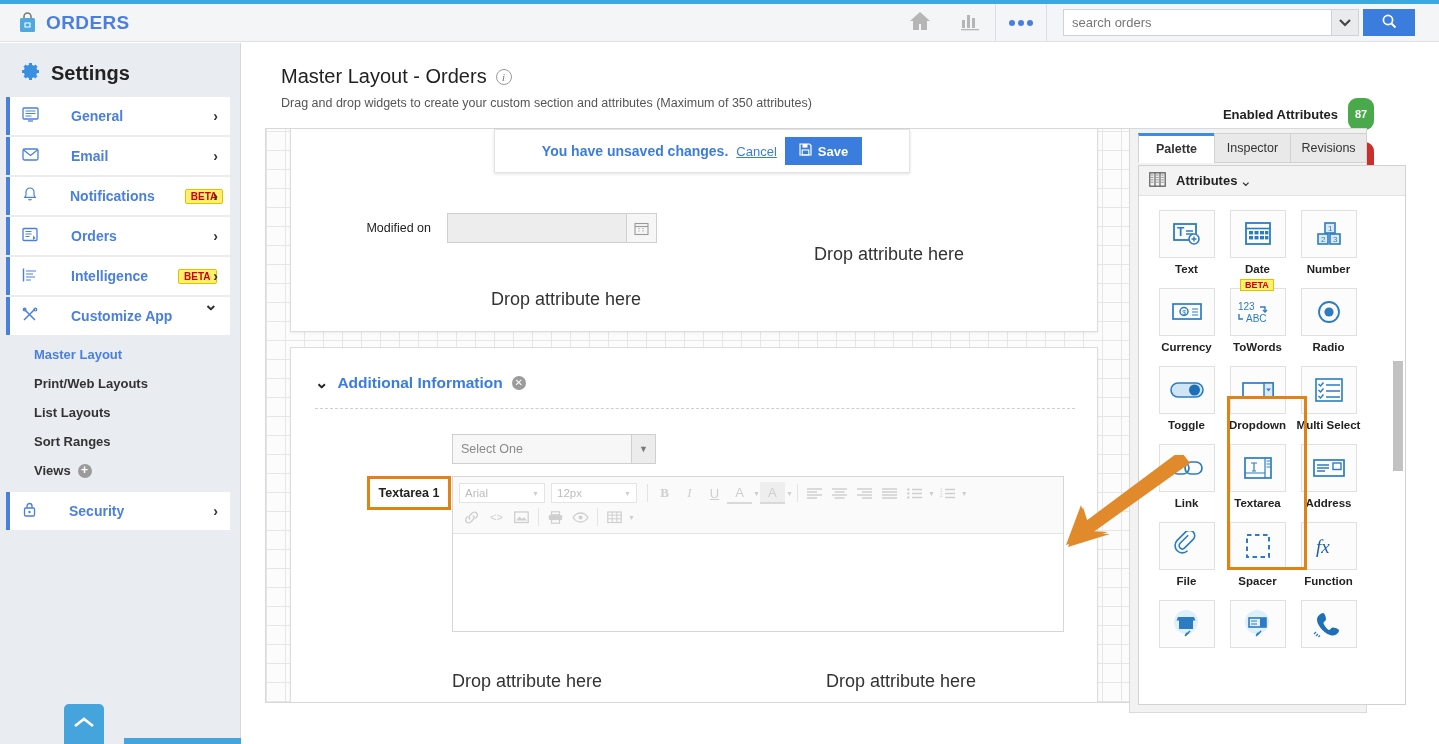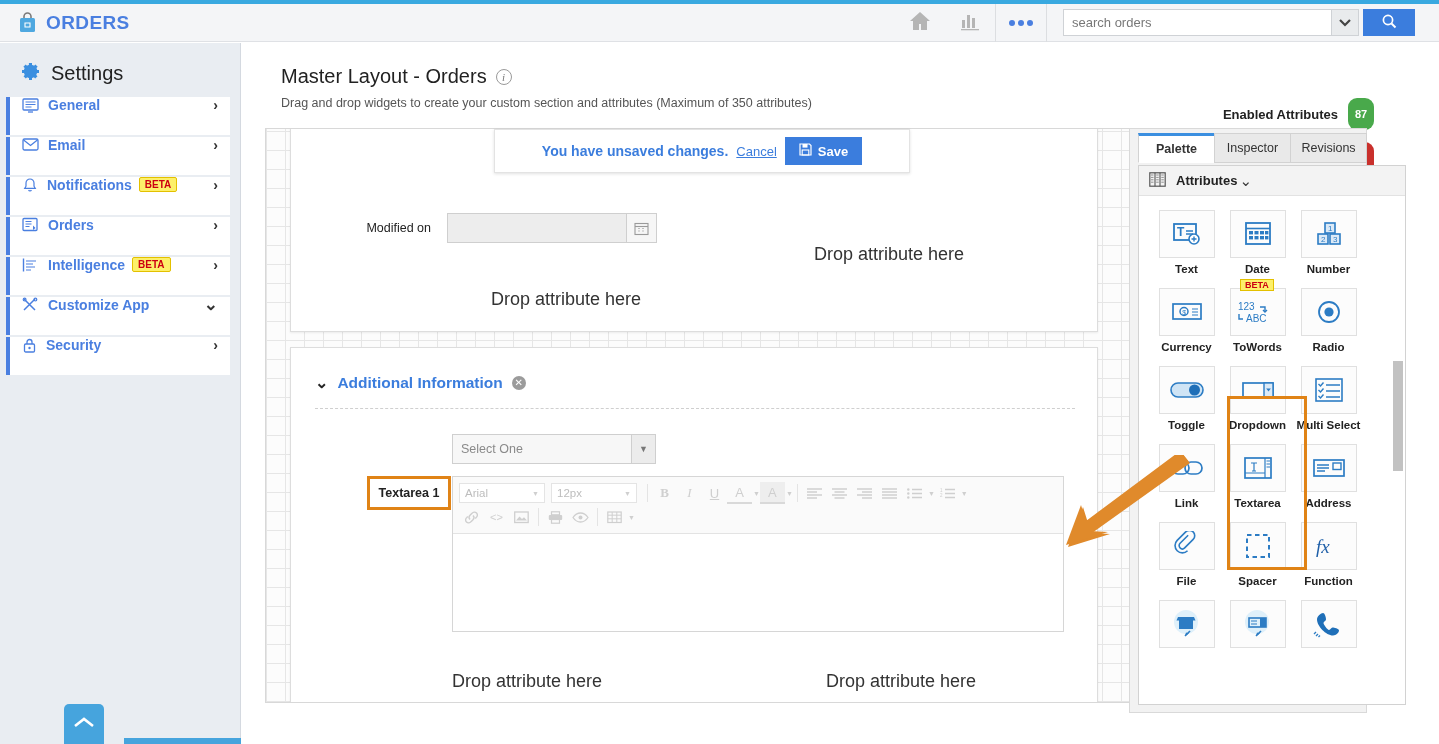--- a/index.html
+++ b/index.html
@@ -33,24 +33,24 @@
       background:#fff; padding:0 8px; font-size:13px; color:#777; font-family:"Liberation Sans",sans-serif; outline:none; }
   .search-drop { width:28px; height:27px; border:1px solid #cfd2d6; background:#e9ebed;
       display:flex; align-items:center; justify-content:center; cursor:pointer; }
   .search-go { width:52px; height:27px; background:#3b7ddd; margin-left:4px;
       display:flex; align-items:center; justify-content:center; cursor:pointer; }
 
   
   .sidebar { position:absolute; left:0; top:43px; width:241px; height:701px;
              background:#e9edf2; border-right:1px solid #d4d9e0; }
   .settings-head { display:flex; align-items:center; gap:10px; padding:18px 0 12px 20px; }
-  .settings-title { font-size:20px; color:#222; font-weight:normal; }
+  .settings-title { font-size:20px; color:#222; font-weight:bold; }
   .side-list { padding:0 10px 0 6px; }
-  .side-item { display:flex; align-items:flex-start; height:38px; background:#fff;
-      border-left:4px solid #4a7fe0; margin-bottom:2px; padding-left:12px; cursor:pointer; position:relative; }
+  .side-item { display:flex; align-items:center; height:38px; background:#fff;
+      border-left:4px solid #4a7fe0; margin-bottom:2px; padding-left:12px; cursor:pointer; position:relative;gap:23px; }
   .side-item .lbl { color:#4a7fe0; font-size:14px; font-weight:bold; margin-left:9px; }
   .side-item .chev { position:absolute; right:12px; font-size:14px; color:#333; font-weight:bold; }
   .beta { background:#fdf06a; border:1px solid #e3c000; color:#c01; font-size:10px;
       font-weight:bold; padding:1px 5px; border-radius:2px; margin-left:7px; }
   .sub-list { padding:10px 0 0 34px; }
   .sub-item { font-size:13px; font-weight:bold; color:#333; margin-bottom:14px; cursor:pointer; display:flex; align-items:center; gap:7px;}
   .sub-item.active { color:#4a7fe0; }
   .plus-circle { width:14px; height:14px; border-radius:50%; background:#9b9b9b; color:#fff;
       font-size:12px; line-height:13px; text-align:center; font-weight:bold; }
 
@@ -305,20 +305,38 @@
             <path d="M2 2l11 11M13 2L2 13" stroke="#4a7fe0" stroke-width="1.5"></path>
             <circle cx="2.6" cy="2.6" r="1.4" fill="none" stroke="#4a7fe0" stroke-width="1.2"></circle>
             <circle cx="13.4" cy="2.6" r="1.4" fill="none" stroke="#4a7fe0" stroke-width="1.2"></circle>
           </svg>
       </span>
       <span class="lbl">Customize App</span>
       <span class="chev" style="font-size:17px;top:-3px;position:absolute;right:12px;">⌄</span>
     </div>
   </div>
 
+  <div class="sub-list">
+    <div class="sub-item active">
+      <span>Master Layout</span>
+    </div>
+    <div class="sub-item">
+      <span>Print/Web Layouts</span>
+    </div>
+    <div class="sub-item">
+      <span>List Layouts</span>
+    </div>
+    <div class="sub-item">
+      <span>Sort Ranges</span>
+    </div>
+    <div class="sub-item">
+      <span>Views</span>
+      <span class="plus-circle">+</span>
+    </div>
+  </div>
 
   <div class="side-list" style="margin-top:2px;">
     <div class="side-item">
       <span>
         <svg width="15" height="17" viewBox="0 0 15 17">
             <rect x="2.5" y="7" width="10" height="8" rx="1.2" fill="none" stroke="#4a7fe0" stroke-width="1.3"></rect>
             <path d="M5 7V5a2.5 2.5 0 0 1 5 0v2" fill="none" stroke="#4a7fe0" stroke-width="1.3"></path>
             <circle cx="7.5" cy="11" r="1.2" fill="#4a7fe0"></circle>
           </svg>
       </span>

